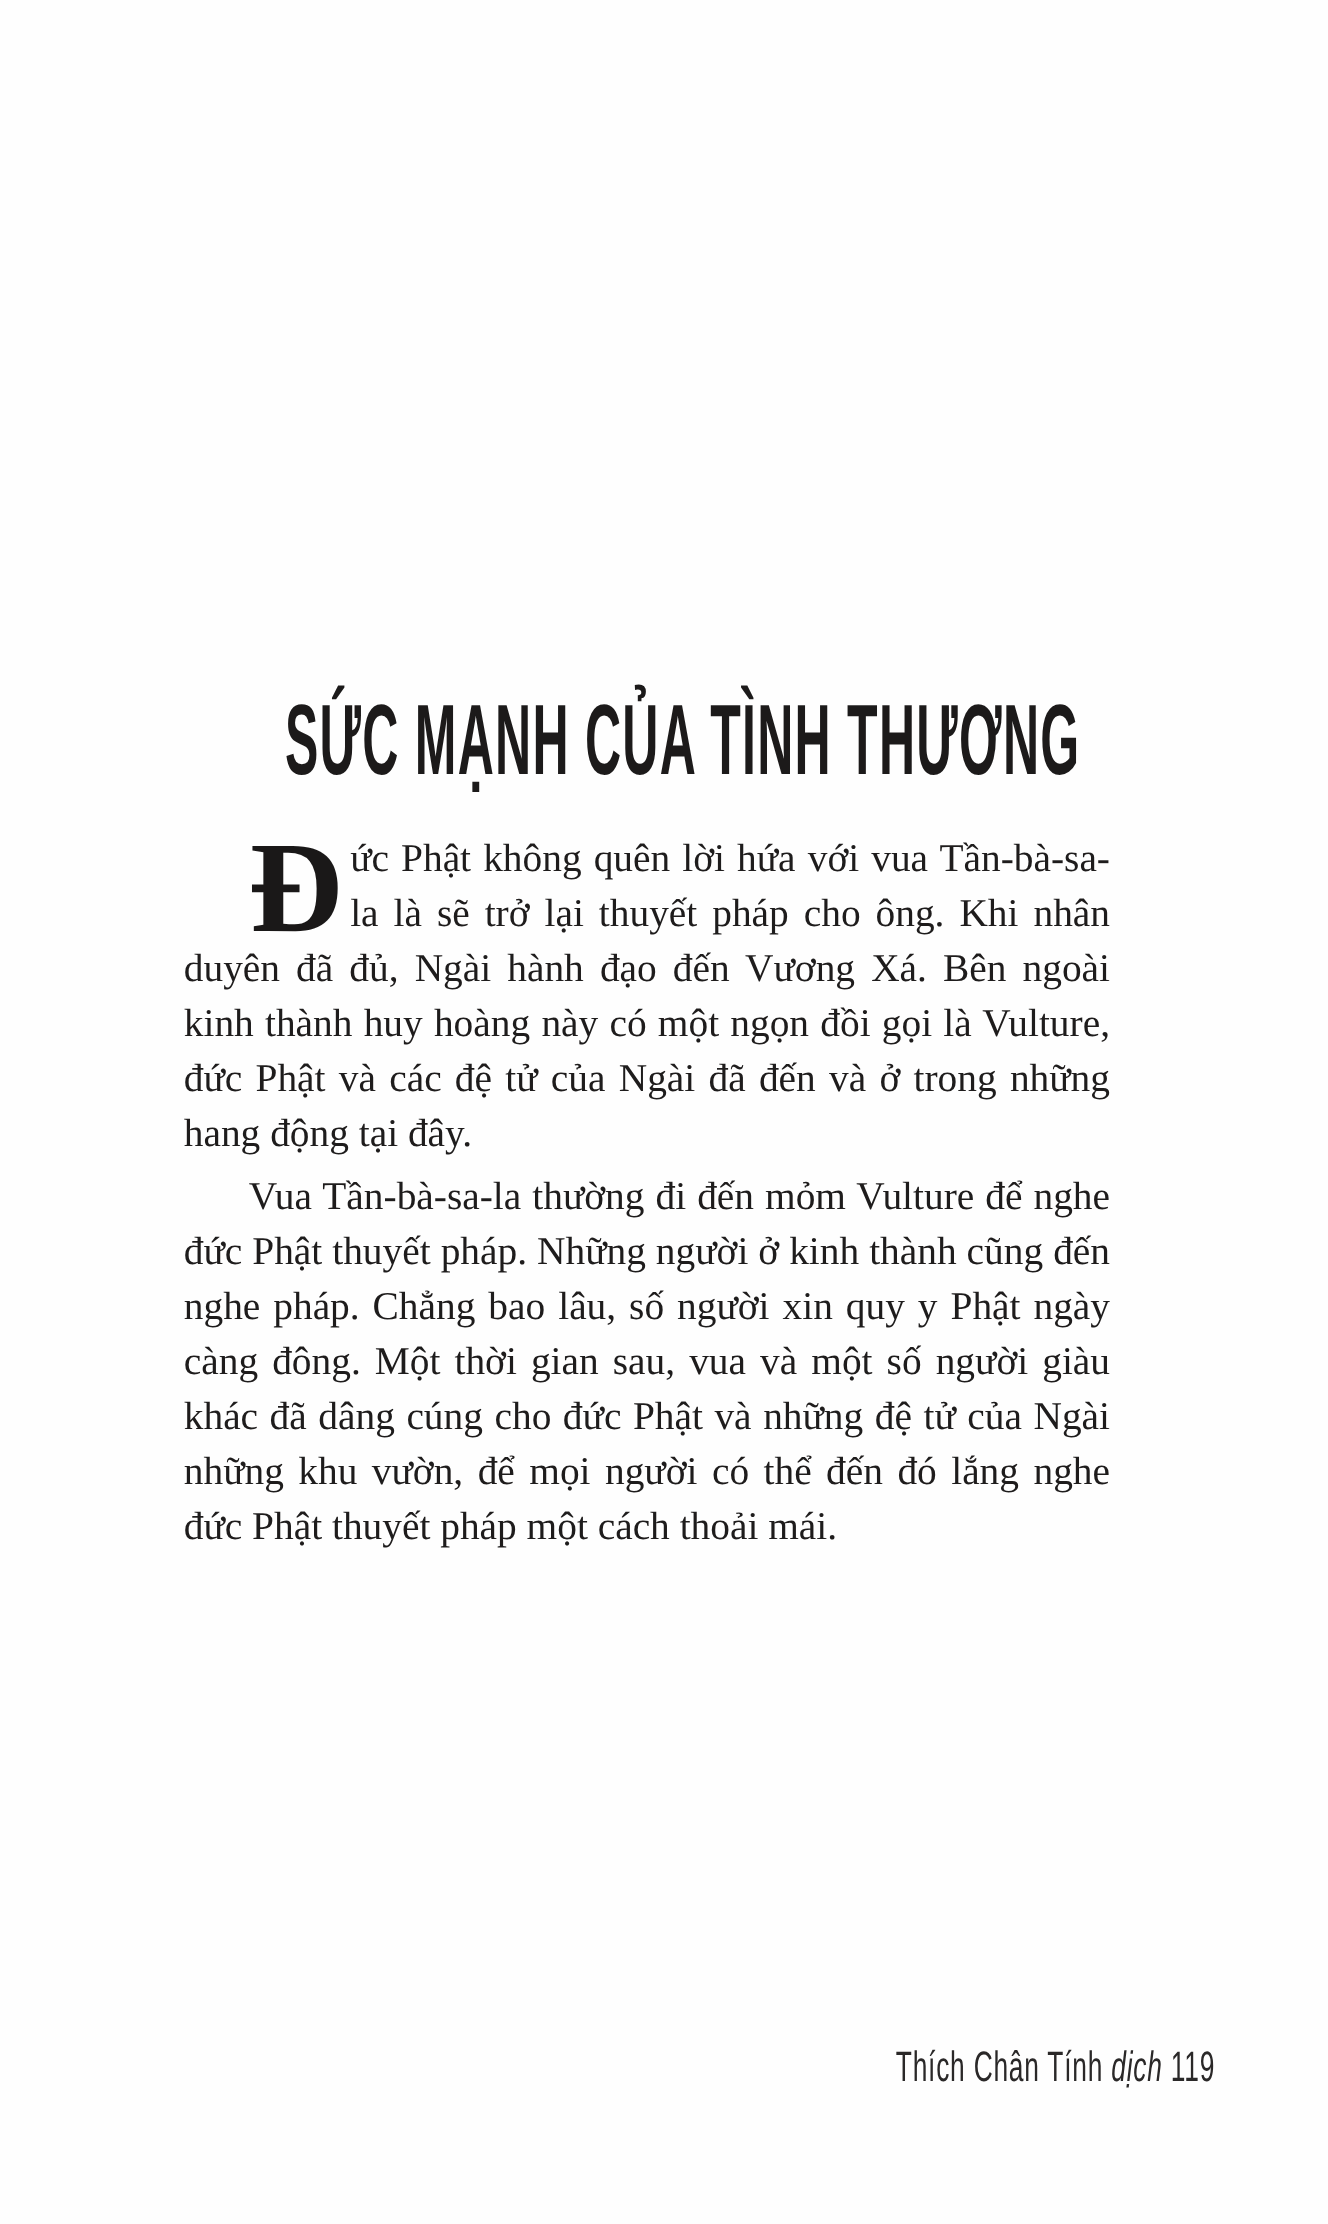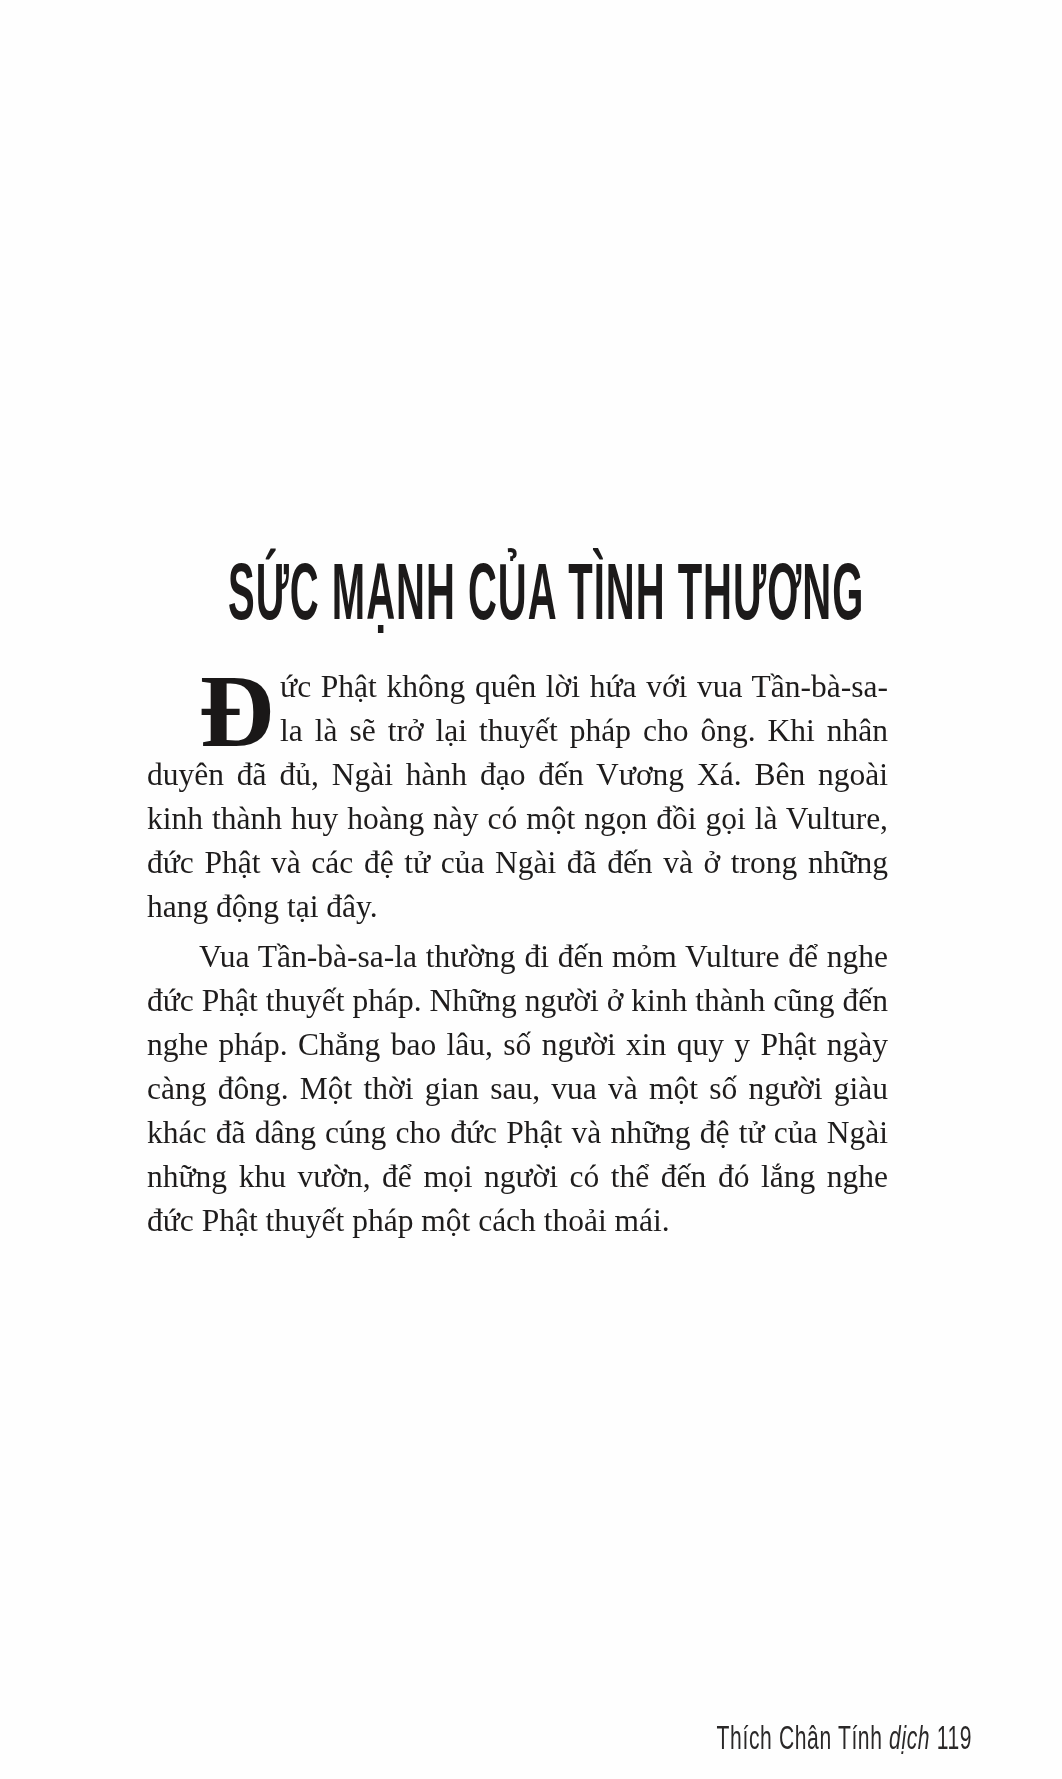--- a/index.html
+++ b/index.html
@@ -65,21 +65,21 @@
     font-size: 104px;
     line-height: 80px;
     height: 80px;
     margin: 6px 6px 0 52px;
     color: #1a1818;
   }
   .body-text p.first { text-indent: 0; }
   .footer {
     position: absolute;
     left: 560px;
-    top: 1719px;
+    top: 1636px;
     width: 328px;
     text-align: right;
     white-space: nowrap;
     font-family: "Liberation Sans", sans-serif;
     font-size: 34px;
     line-height: 36px;
     color: #2a2828;
   }
   .footer .inner {
     display: inline-block;

